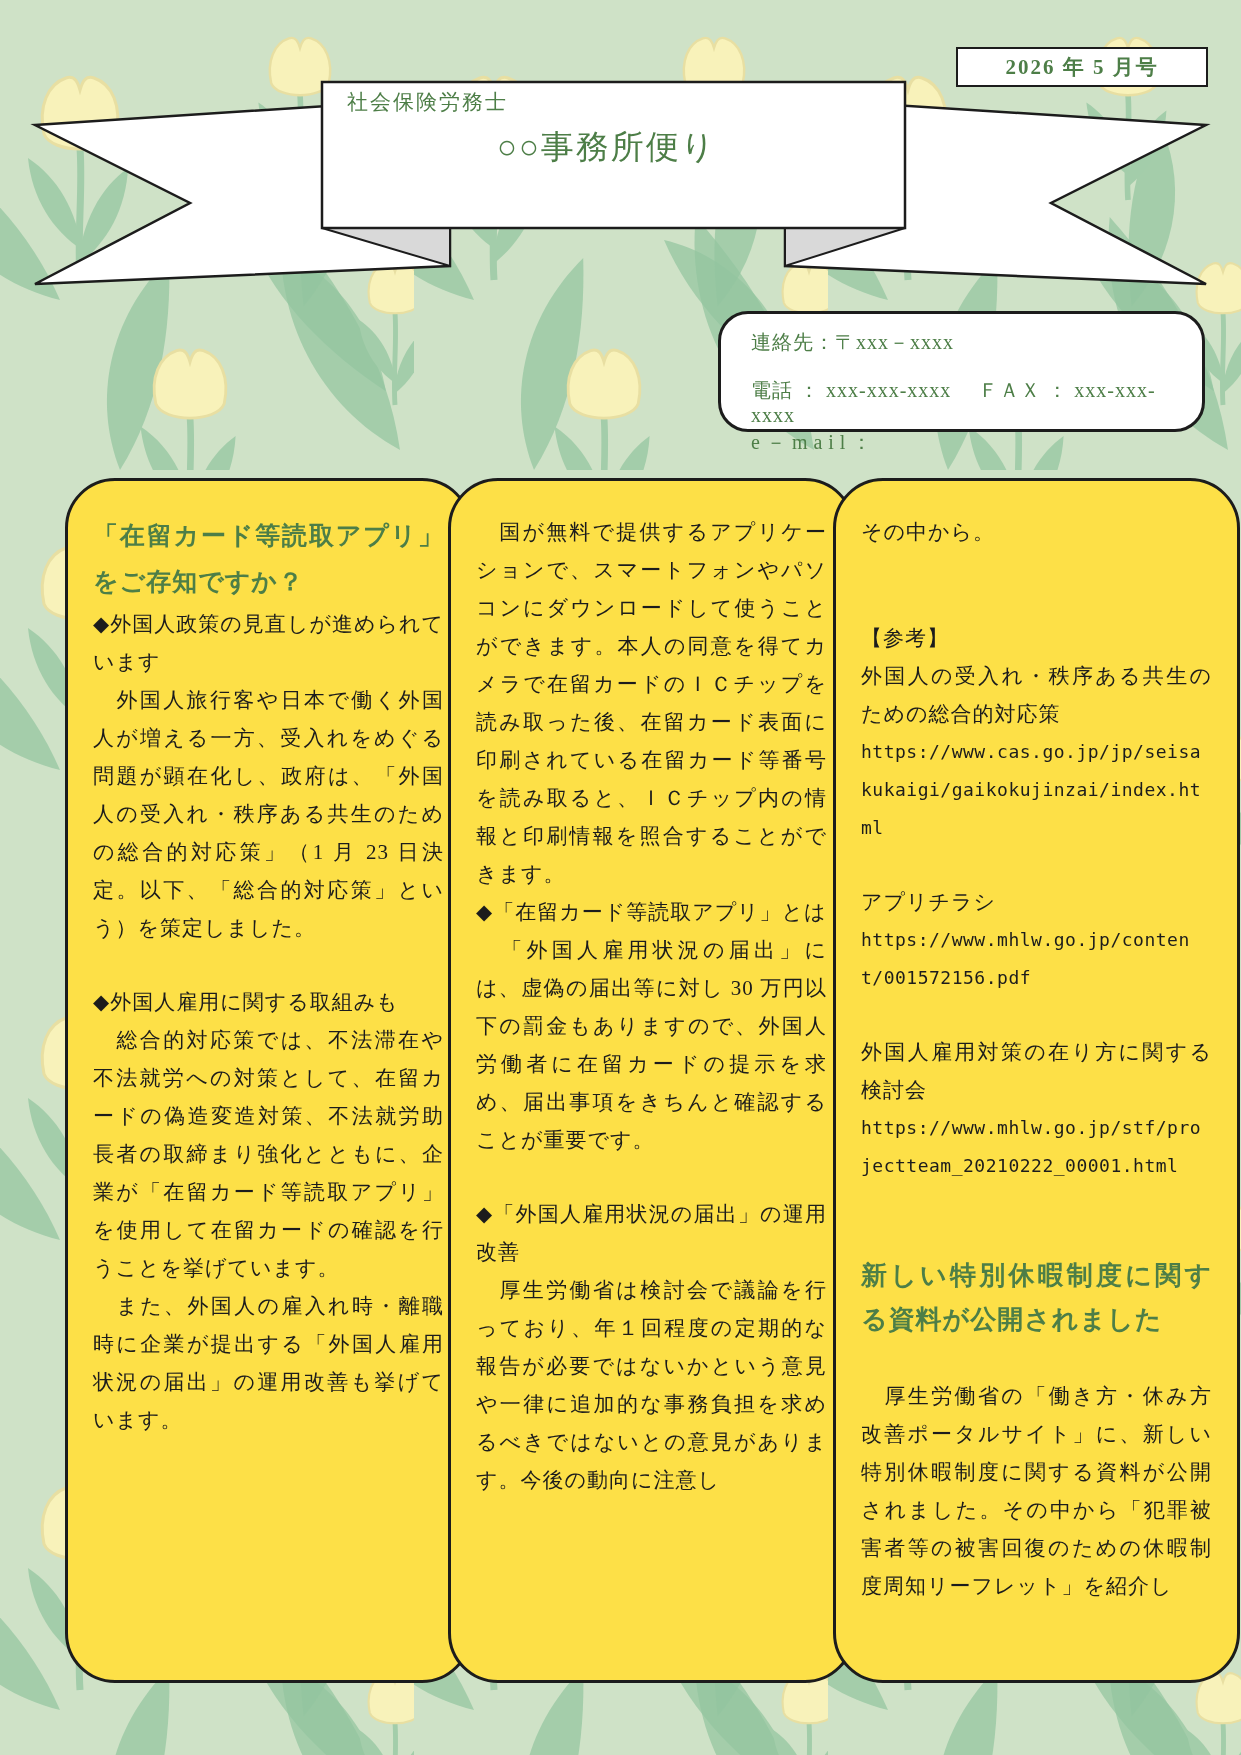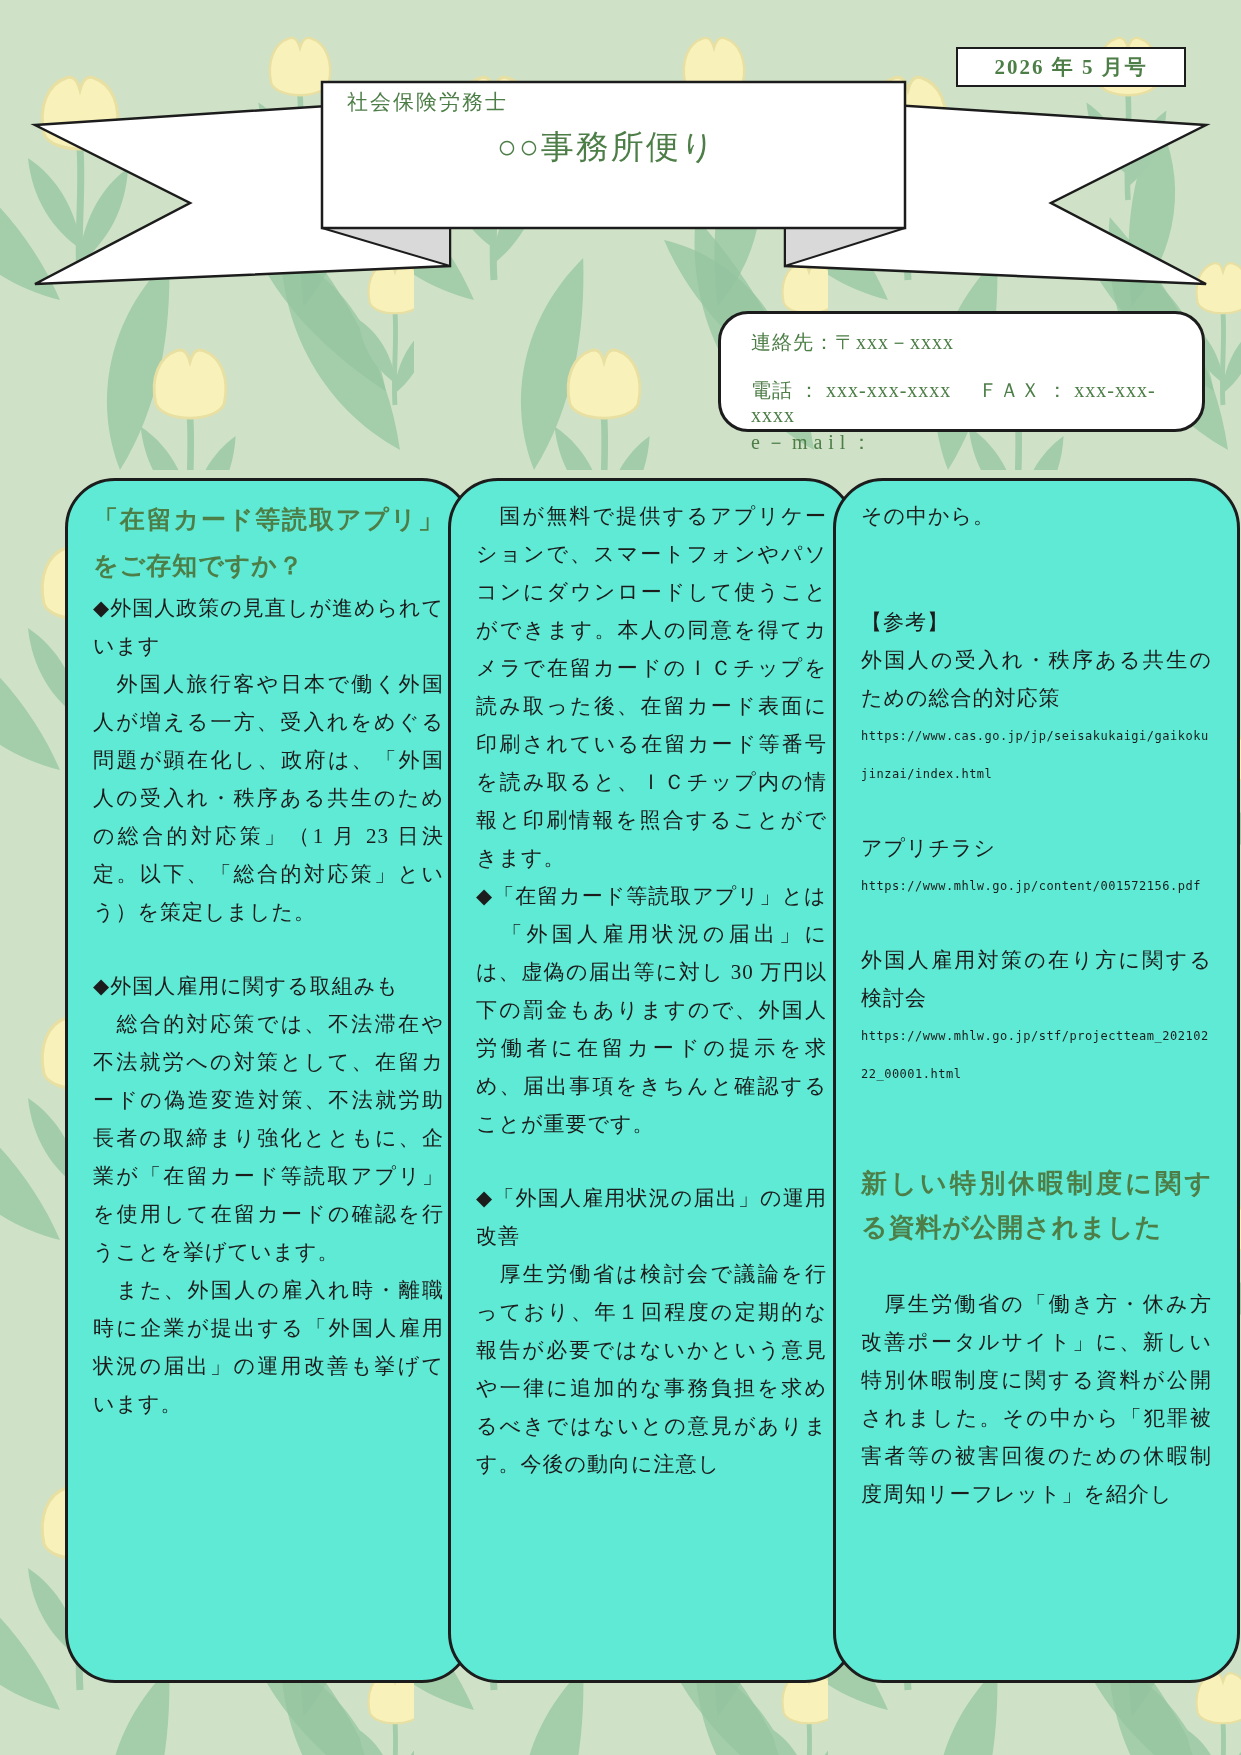--- a/index.html
+++ b/index.html
@@ -26,21 +26,21 @@
   .stem{stroke:var(--leaf-green);stroke-width:7;fill:none;}
   .leaf{fill:var(--leaf-green);}
   .leaf2{fill:var(--leaf-dark);opacity:.72;}
   .head{fill:var(--tulip-yellow);stroke:var(--tulip-outline);stroke-width:3;}
 
   .ribbon-svg{position:absolute;left:0;top:0;z-index:1;}
   .tail,.panel{fill:#ffffff;stroke:var(--ink);stroke-width:2.5;}
   .fold{fill:var(--fold-gray);stroke:var(--ink);stroke-width:2;}
 
   .issue-box{
-    position:absolute;left:956px;top:47px;width:230px;height:40px;
+    position:absolute;left:956px;top:47px;width:252px;height:40px;
     background:#ffffff;border:2px solid var(--ink);box-sizing:border-box;
     display:flex;align-items:center;justify-content:center;
     font-size:21px;font-weight:bold;color:var(--accent-green);
     letter-spacing:2px;z-index:3;
   }
   .banner-subtitle{
     position:absolute;left:347px;top:88px;z-index:2;
     font-size:21px;color:var(--accent-green);letter-spacing:2px;
   }
   .banner-title{
@@ -52,40 +52,40 @@
     box-sizing:border-box;background:#ffffff;border:3px solid var(--ink);
     border-radius:30px;padding:15px 10px 10px 30px;z-index:2;
     color:var(--accent-green);font-size:20px;letter-spacing:1px;
   }
   .contact-address{margin-bottom:21px;}
   .contact-phone{margin-bottom:2px;}
   .contact-email{letter-spacing:6px;}
 
   .col{
     position:absolute;top:478px;width:407px;height:1205px;
-    box-sizing:border-box;background:#5eead4;border:3px solid var(--ink);
-    border-radius:50px;padding:16px 25px;z-index:2;
+    box-sizing:border-box;background:#fde047;border:3px solid var(--ink);
+    border-radius:50px;padding:32px 25px;z-index:2;
     font-size:21px;line-height:38px;letter-spacing:1px;
   }
   .col-1{left:65px;}
   .col-2{left:448px;}
   .col-3{left:833px;}
   .col p{margin:0;text-align:justify;}
   .article-title{
     color:var(--accent-green);font-size:25px;line-height:46px;
     font-weight:bold;margin:6px 0 36px;text-align:left;
   }
   .article2-title{
     color:var(--accent-green);font-size:26px;line-height:44px;
     font-weight:bold;margin:0;text-align:left;
     font-family:"Liberation Sans","DejaVu Sans",sans-serif;
   }
   .url{
     font-family:"DejaVu Sans Mono","Liberation Mono",monospace;
-    font-size:12px;word-break:break-all;letter-spacing:.5px;text-align:left !important;
+    font-size:18px;word-break:break-all;letter-spacing:.5px;text-align:left !important;
   }
   .gap{height:36px;}
   .gap-lg{height:68px;}
 </style>
 </head>
 <body>
 
 <svg class="bg-svg" width="1241" height="1755" viewBox="0 0 1241 1755" aria-hidden="true">
   <defs>
     <g id="leafA">

